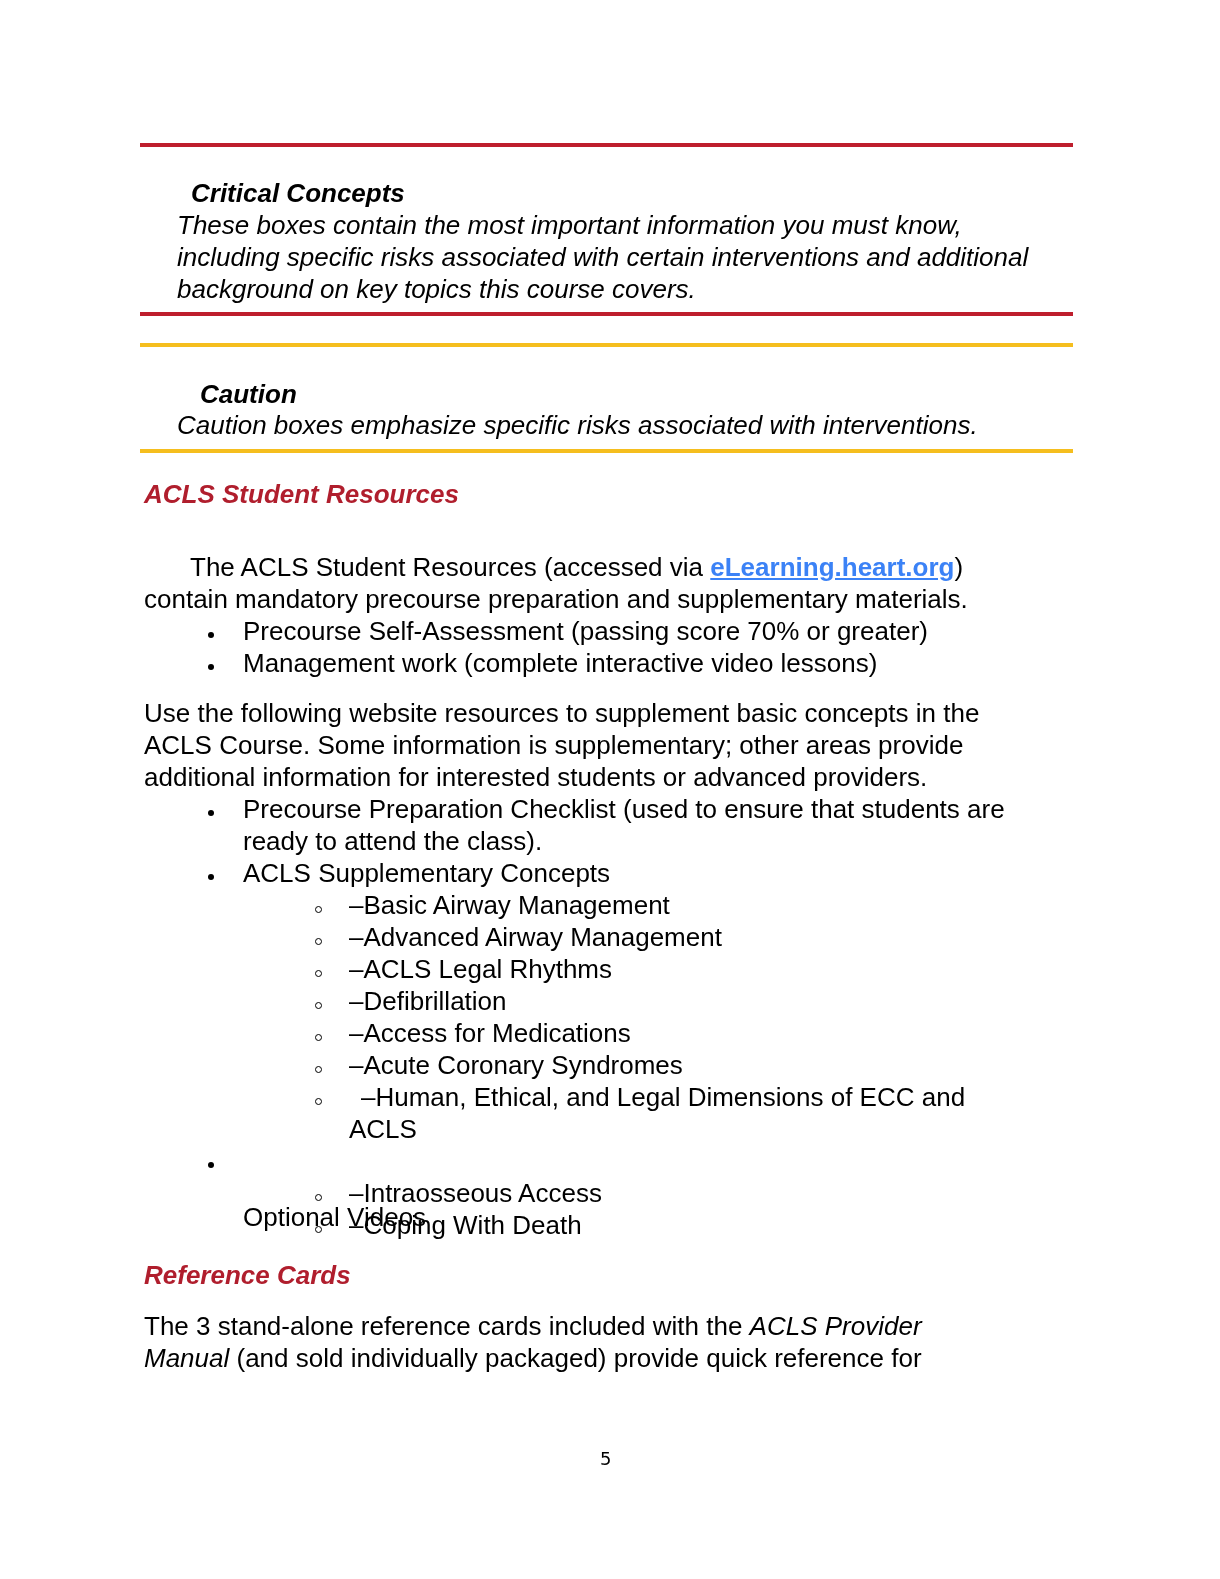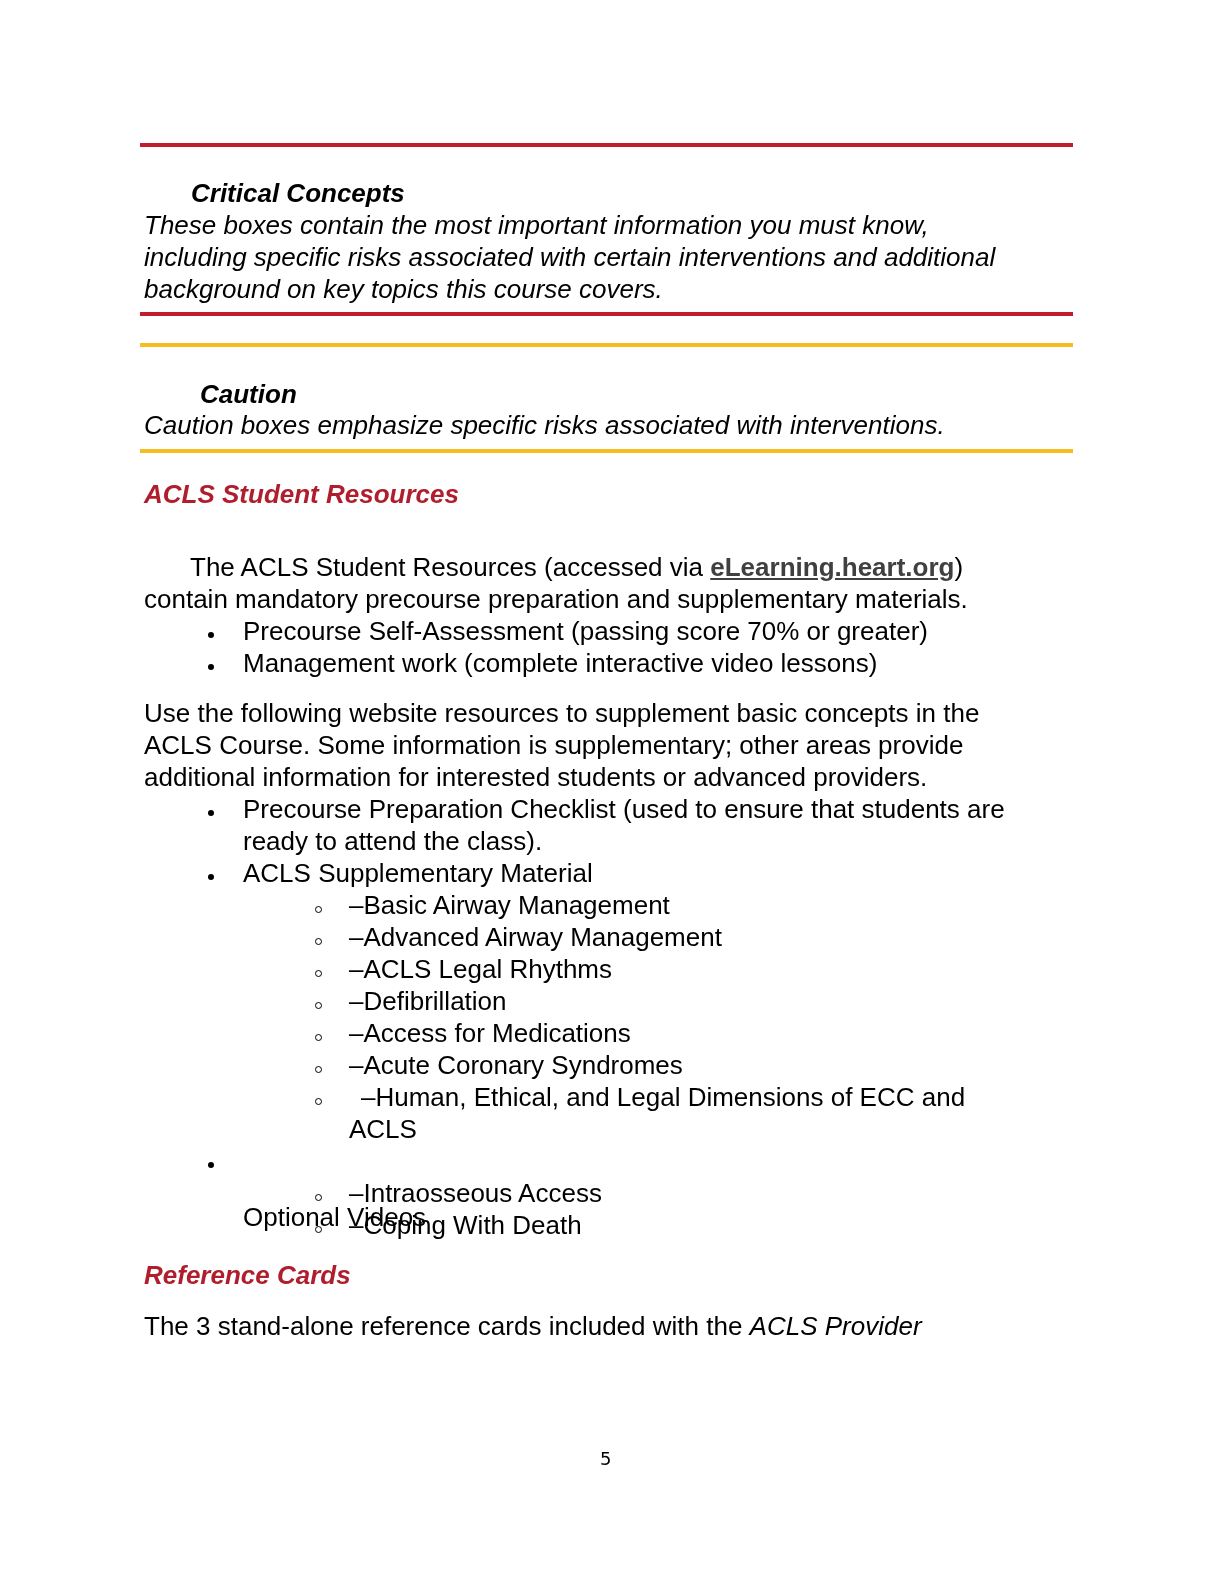--- a/index.html
+++ b/index.html
@@ -4,24 +4,24 @@
   <style>
     html, body { margin: 0; padding: 0; background: #ffffff; }
     body { width: 1220px; height: 1579px; position: relative; overflow: hidden;
            font-family: "Liberation Sans", sans-serif; color: #111; }
     .page { position: absolute; left: 0; top: 0; width: 1220px; height: 1579px; }
     .bar { position: absolute; left: 140px; width: 933px; height: 4px; }
     .bar.red { background: #BE1E2D; }
     .bar.yellow { background: #F5BE1E; }
     .abs { position: absolute; white-space: nowrap; }
     .box-title { font-size: 26px; font-weight: bold; font-style: italic; color: #000; text-align: right; }
-    .box-text { font-size: 26px; font-style: italic; color: #000; line-height: 32px; }
+    .box-text { font-size: 26px; font-style: italic; color: #000; line-height: 32px; margin-left: 33px; }
     .heading { font-size: 26px; font-weight: bold; font-style: italic; }
     .body-text { font-size: 26px; color: #000; line-height: 32px; }
-    .link { font-weight: bold; text-decoration: underline; color: #404040; }
+    .link { font-weight: bold; text-decoration: underline; color: #3b82f6; }
     .bullet-dot { position: absolute; width: 6px; height: 6px; border-radius: 50%; background: #000; }
     .bullet-circle { position: absolute; width: 7px; height: 7px; border-radius: 50%; border: 1.2px solid #000; box-sizing: border-box; }
     .page-num { font-family: "DejaVu Sans", sans-serif; font-size: 18px; color: #000; }
   </style>
 </head>
 <body>
 
 <div class="page">
 
   <div class="bar red" style="top:143px;"></div>
@@ -50,21 +50,21 @@
 
   <div class="abs body-text" style="left:144px; top:697px;">Use the following website resources to supplement basic concepts in the</div>
   <div class="abs body-text" style="left:144px; top:729px;">ACLS Course. Some information is supplementary; other areas provide</div>
   <div class="abs body-text" style="left:144px; top:761px;">additional information for interested students or advanced providers.</div>
 
   <div class="bullet-dot" style="left:208px; top:810px;"></div>
   <div class="abs body-text" style="left:243px; top:793px;">Precourse Preparation Checklist (used to ensure that students are</div>
   <div class="abs body-text" style="left:243px; top:825px;">ready to attend the class).</div>
 
   <div class="bullet-dot" style="left:208px; top:874px;"></div>
-  <div class="abs body-text" style="left:243px; top:857px;">ACLS Supplementary Material</div>
+  <div class="abs body-text" style="left:243px; top:857px;">ACLS Supplementary Concepts</div>
 
   <div class="bullet-circle" style="left:315px; top:906px;"></div>
   <div class="abs body-text" style="left:349px; top:889px;">–Basic Airway Management</div>
   <div class="bullet-circle" style="left:315px; top:938px;"></div>
   <div class="abs body-text" style="left:349px; top:921px;">–Advanced Airway Management</div>
   <div class="bullet-circle" style="left:315px; top:970px;"></div>
   <div class="abs body-text" style="left:349px; top:953px;">–ACLS Legal Rhythms</div>
   <div class="bullet-circle" style="left:315px; top:1002px;"></div>
   <div class="abs body-text" style="left:349px; top:985px;">–Defibrillation</div>
   <div class="bullet-circle" style="left:315px; top:1034px;"></div>
@@ -81,15 +81,18 @@
   <div class="bullet-circle" style="left:315px; top:1194px;"></div>
   <div class="abs body-text" style="left:349px; top:1177px;">–Intraosseous Access</div>
   <div class="bullet-circle" style="left:315px; top:1226px;"></div>
   <div class="abs body-text" style="left:349px; top:1209px;">–Coping With Death</div>
 
   <div class="abs heading" style="left:144px; top:1260px; color:#B01E2D;">Reference Cards</div>
 
   <div class="abs body-text" style="left:144px; top:1310px;">
     <span>The 3 stand-alone reference cards included with the </span><em>ACLS Provider</em>
   </div>
+  <div class="abs body-text" style="left:144px; top:1342px;">
+    <em>Manual</em><span> (and sold individually packaged) provide quick reference for</span>
+  </div>
 
   <div class="abs page-num" style="left:600px; top:1448px;">5</div>
 </div>
 
 </body></html>

